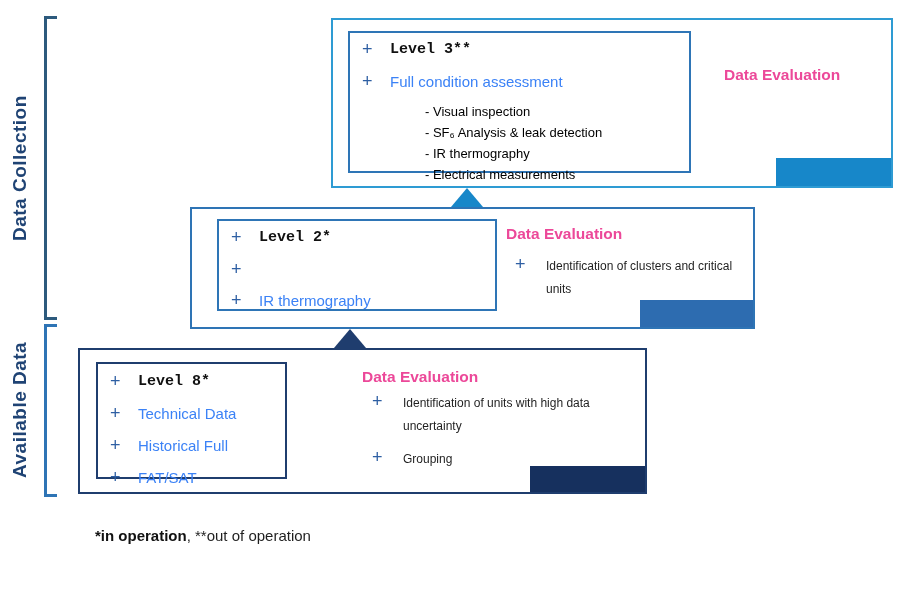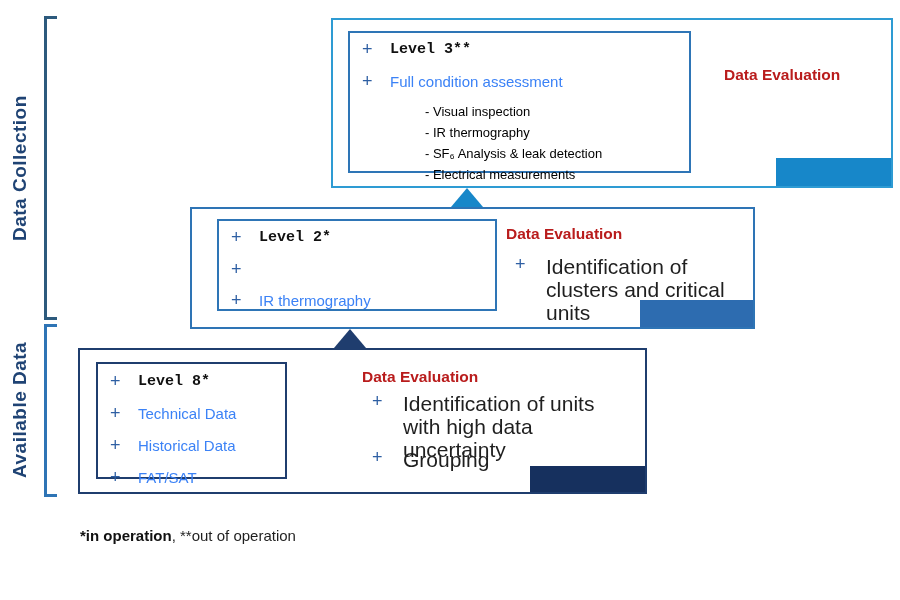--- a/index.html
+++ b/index.html
@@ -42,47 +42,47 @@
   .plus {
     width:30px; flex:0 0 30px; color:#2e5fa3; font-size:18px;
     line-height:19px; font-weight:400; text-align:left; padding-left:2px;
   }
   .row-text { font-size:15px; line-height:20px; color:#3b82f6; }
   .row-text.bold { font-weight:bold; color:#111111;font-family:Liberation Mono, monospace; }
 
   .sublist { margin:-3px 0 0 30px; }
   .subitem { font-size:13px; line-height:21px; color:#000000;margin-left:35px; }
 
-  .de-title { position:absolute; font-weight:bold; font-size:15.5px; color:#b91c1c; white-space:nowrap; }
+  .de-title { position:absolute; font-weight:bold; font-size:15.5px; color:#ec4899; white-space:nowrap; }
   #de-l3 { left:391px; top:46px; }
   #de-l2 { left:314px; top:16px; }
   #de-l1 { left:282px; top:18px; }
 
   .eval-row { position:absolute; display:flex; align-items:flex-start; }
   #eval-l2-0 { left:321px; top:46px; }
   #eval-l2-0 .eval-text { width:200px; }
   #eval-l1-0 { left:290px; top:42px; }
   #eval-l1-0 .eval-text { width:215px; }
   #eval-l1-1 { left:290px; top:98px; }
   .eval-row .plus { flex:0 0 33px; width:33px; }
-  .eval-text { font-size:21px; line-height:23px; color:#1f1f1f; }
+  .eval-text { font-size:12px; line-height:23px; color:#1f1f1f; }
 
   .accent-bar { position:absolute; right:0; bottom:0; }
   #bar-l3 { width:115px; height:28px; background:#1787c9; }
   #bar-l2 { width:113px; height:27px; background:#2d6cb0; }
   #bar-l1 { width:115px; height:26px; background:#16305e; }
 
   
   .tri-up { position:absolute; width:0; height:0;
     border-left:16px solid transparent; border-right:16px solid transparent; }
   #tri-l2-l3 { left:451px; top:188px; border-bottom:19px solid #1787c9; }
   #tri-l1-l2 { left:334px; top:329px; border-bottom:19px solid #1f3d6e; }
 
   
-  #footnote { position:absolute; left:80px; top:527px; font-size:15px; color:#1f1f1f; }
+  #footnote { position:absolute; left:95px; top:527px; font-size:15px; color:#1f1f1f; }
   #footnote b { color:#111111; }
 </style>
 </head>
 <body>
 
 <div id="canvas">
 
   <div class="side-label" id="label-collection">Data Collection</div>
   <div class="bracket" id="bracket-collection"></div>
 
@@ -94,22 +94,22 @@
       <div class="row">
         <span class="plus">+</span>
         <span class="row-text bold">Level 3**</span>
       </div>
       <div class="row">
         <span class="plus">+</span>
         <span class="row-text">Full condition assessment</span>
       </div>
       <div class="sublist">
         <div class="subitem">- Visual inspection</div>
+        <div class="subitem">- SF₆ Analysis &amp; leak detection</div>
         <div class="subitem">- IR thermography</div>
-        <div class="subitem">- SF₆ Analysis &amp; leak detection</div>
         <div class="subitem">- Electrical measurements</div>
       </div>
     </div>
     <div class="de-title" id="de-l3">Data Evaluation</div>
     <div class="accent-bar" id="bar-l3"></div>
   </div>
 
   <div class="tri-up" id="tri-l2-l3"></div>
 
   <div class="box" id="box-l2">
@@ -141,21 +141,21 @@
       <div class="row">
         <span class="plus">+</span>
         <span class="row-text bold">Level 8*</span>
       </div>
       <div class="row">
         <span class="plus">+</span>
         <span class="row-text">Technical Data</span>
       </div>
       <div class="row">
         <span class="plus">+</span>
-        <span class="row-text">Historical Data</span>
+        <span class="row-text">Historical Full</span>
       </div>
       <div class="row">
         <span class="plus">+</span>
         <span class="row-text">FAT/SAT</span>
       </div>
     </div>
     <div class="de-title" id="de-l1">Data Evaluation</div>
     <div class="eval-row" id="eval-l1-0">
       <span class="plus">+</span>
       <span class="eval-text">Identification of units with high data uncertainty</span>

